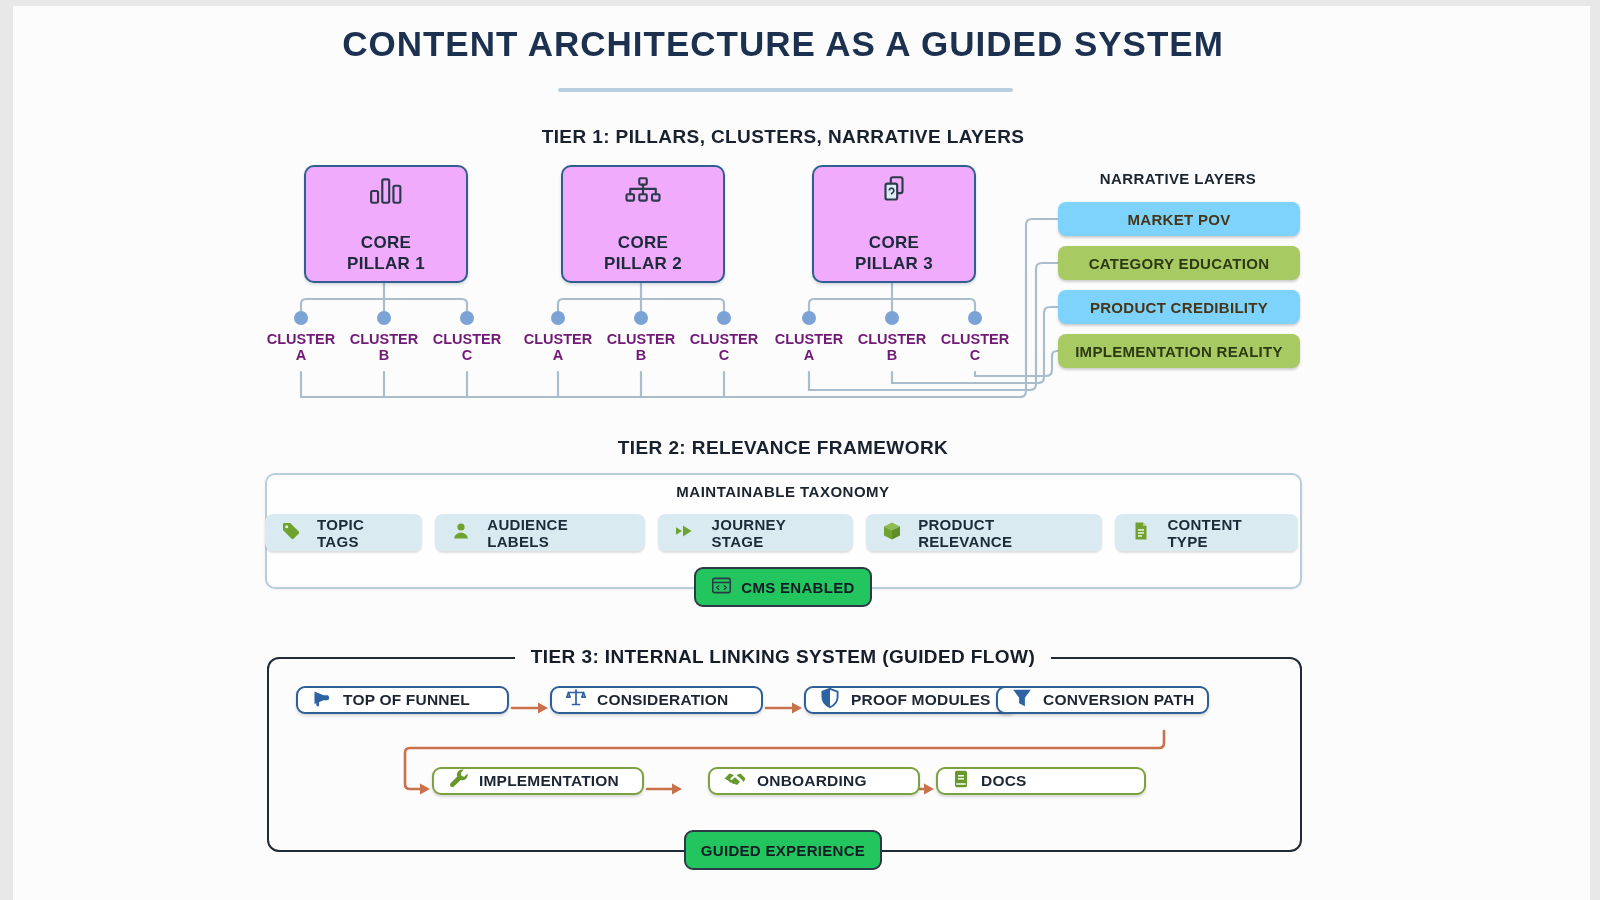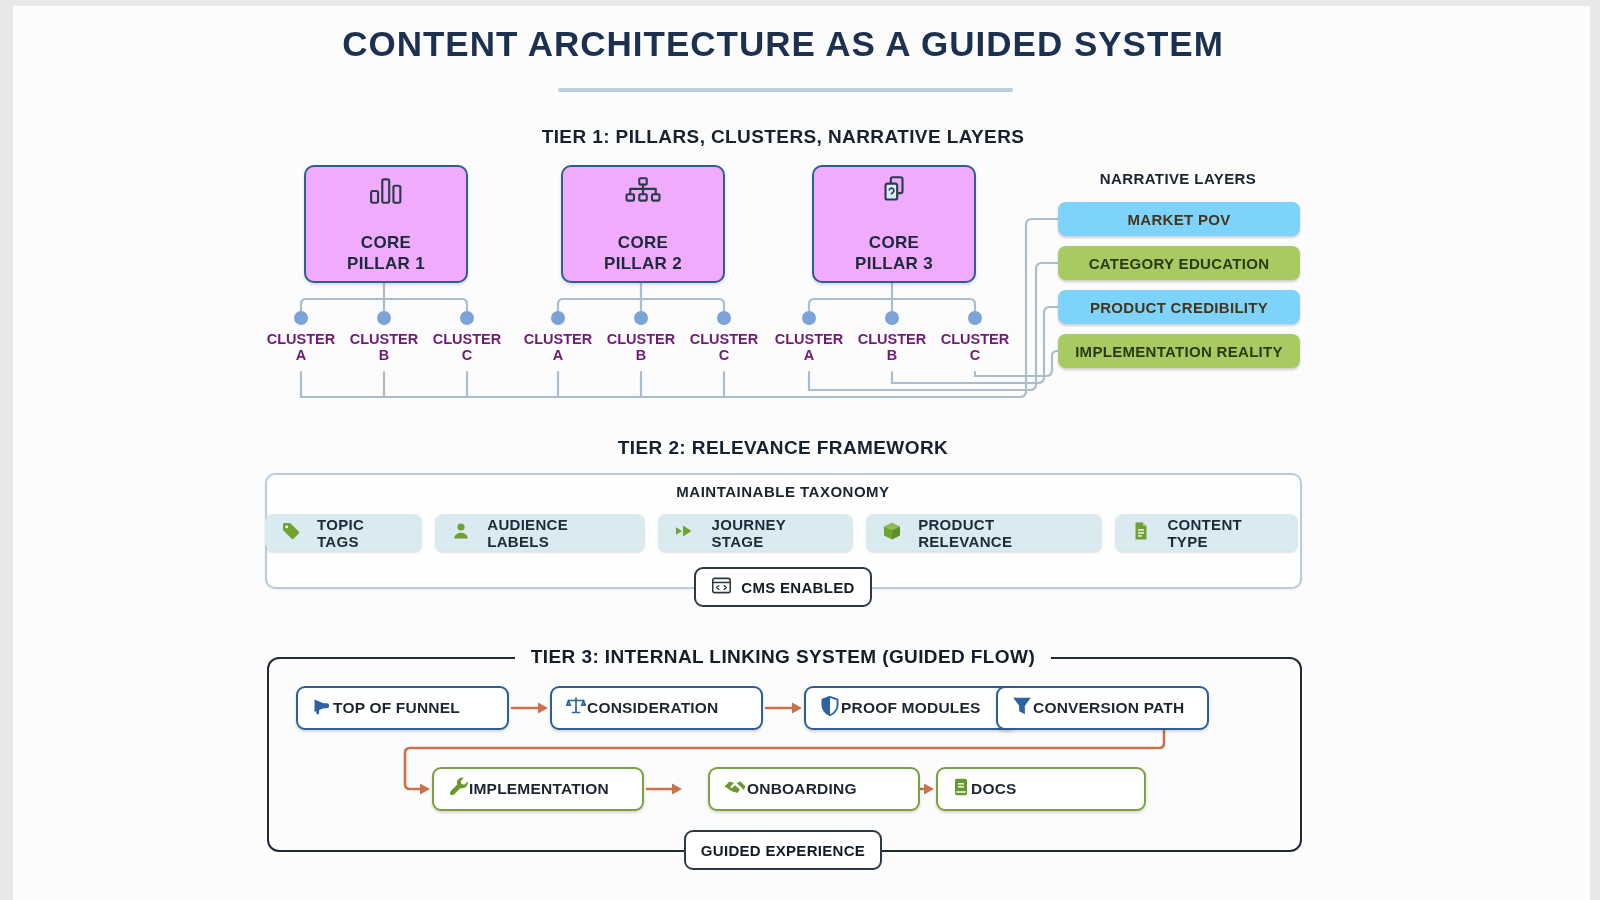--- a/index.html
+++ b/index.html
@@ -28,27 +28,27 @@
   .nl-orange{background:#7dd3fc;color:#463517;}
   .nl-green{background:#a7ca62;color:#2c3a13;}
   
   .tier2-container{left:265px;top:473px;width:1033px;height:112px;background:#fefefe;border:2px solid #b7cdda;
     border-radius:10px;box-shadow:0 1px 3px rgba(0,0,0,.06);z-index:0;}
   .t2-title{top:483px;font-size:15px;font-weight:800;color:#1a242f;letter-spacing:.5px;}
   .chip-row{left:265px;top:514px;width:1033px;display:flex;justify-content:center;gap:13px;z-index:2;}
   .chip{display:flex;align-items:center;gap:16px;background:#d9eaf1;border-radius:8px;height:37px;padding:0 16px;
     font-size:15px;font-weight:800;color:#1d2a37;letter-spacing:.3px;box-shadow:0 1.5px 2px rgba(0,0,0,.12);}
   .badge-row{left:0;width:1566px;display:flex;justify-content:center;z-index:3;}
-  .badge-inner{display:flex;align-items:center;gap:9px;background:#ffffff;border:2.3px solid #2c3947;
+  .badge-inner{display:flex;align-items:center;gap:9px;background:#22c55e;border:2.3px solid #2c3947;
     border-radius:9px;height:36px;padding:0 15px;font-size:15px;font-weight:800;color:#121c26;letter-spacing:.3px;}
   
   .tier3-container{left:267px;top:657px;width:1031px;height:191px;border:2.5px solid #202b37;border-radius:12px;z-index:0;}
   .tier3-legend{top:646px;z-index:2;}
   .tier3-legend span{background:#fcfcfc;padding:0 16px;font-size:19px;font-weight:800;color:#141d28;letter-spacing:.4px;}
-  .flow-box{position:absolute;height:44px;background:#fff;border-radius:9px;display:flex;align-items:center;
+  .flow-box{position:absolute;height:28px;background:#fff;border-radius:9px;display:flex;align-items:center;gap:10px;
     padding-left:13px;box-sizing:border-box;font-size:15.5px;font-weight:800;color:#1c2633;letter-spacing:.2px;z-index:2;
     box-shadow:0 2px 3px rgba(0,0,0,.15);}
   .fb-blue{border:2.5px solid #2d5f96;}
   .fb-green{border:2.5px solid #7ba140;}
 </style>
 </head>
 <body>
 
 <div id="canvas">
   <div id="page"></div>

